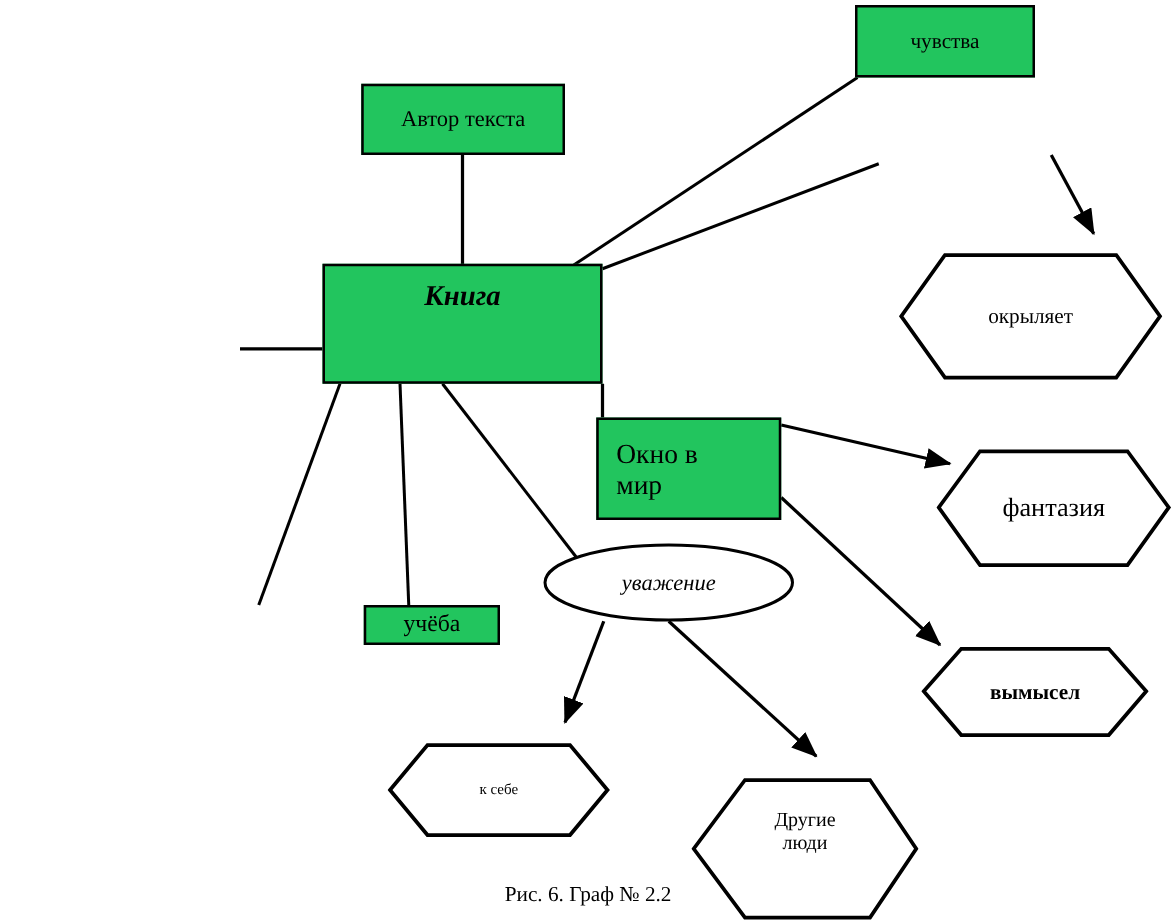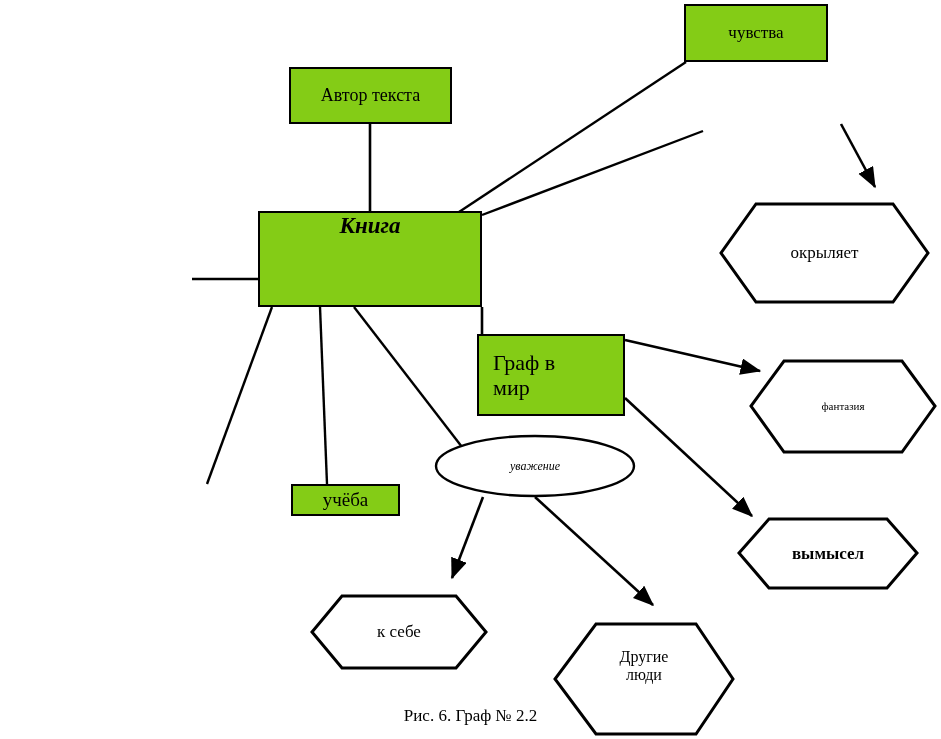--- a/index.html
+++ b/index.html
@@ -30,21 +30,21 @@
     position: absolute;
     box-sizing: border-box;
     display: flex;
     align-items: center;
     justify-content: center;
     text-align: center;
     line-height: 1.15;
   }
   .node.rect {
     border: 2px solid #000000;
-    background: #84cc16;
+    background: #22c55e;
   }
   .node .label {
     display: block;
     white-space: pre-line;
   }
   .hex-wrap {
     position: absolute;
     margin-top: 24px;
   }
   .hex-wrap svg {
@@ -81,38 +81,38 @@
     height: 100%;
     display: flex;
     align-items: center;
     justify-content: center;
     font-style: italic;
   }
 
   
   #n-kniga   { left: 258px; top: 211px; width: 224px; height: 96px;
                font-weight: bold; font-style: italic; font-size: 23px;
-               align-items: flex-start; padding-top: 0; }
+               align-items: flex-start; padding-top: 11px; }
   #n-avtor   { left: 289px; top: 67px;  width: 163px; height: 57px; font-size: 18px; }
   #n-istoch  { left: 6px;   top: 273px; width: 186px; height: 42px; font-size: 17px; }
   #n-chuvstva{ left: 684px; top: 4px;   width: 144px; height: 58px; font-size: 17px; }
   #n-mysli   { left: 702px; top: 85px;  width: 142px; height: 46px; font-size: 17px; }
   #n-okno    { left: 477px; top: 334px; width: 148px; height: 82px; font-size: 22px;
                justify-content: flex-start; padding-left: 14px; text-align: left; }
   #n-zhizn   { left: 147px; top: 484px; width: 97px;  height: 42px; font-size: 17px; }
   #n-ucheba  { left: 291px; top: 484px; width: 109px; height: 32px; font-size: 19px; text-align: center; }
 
   #h-okrylyaet { left: 719px; top: 178px; width: 211px; height: 102px; font-size: 17px; }
-  #h-fantaziya { left: 749px; top: 335px; width: 188px; height: 95px; font-size: 11px; }
+  #h-fantaziya { left: 749px; top: 335px; width: 188px; height: 95px; font-size: 21px; }
   #h-vymysel   { left: 737px; top: 493px; width: 182px; height: 73px; font-size: 17px;
                  font-weight: bold; }
-  #h-ksebe     { left: 310px; top: 570px; width: 178px; height: 76px; font-size: 17px; }
+  #h-ksebe     { left: 310px; top: 570px; width: 178px; height: 76px; font-size: 12px; }
   #h-drugie    { left: 553px; top: 598px; width: 182px; height: 88px; font-size: 16px; }
 
-  #e-uvazhenie { left: 434px; top: 434px; width: 202px; height: 64px; font-size: 12px; }
+  #e-uvazhenie { left: 434px; top: 434px; width: 202px; height: 64px; font-size: 18px; }
 
   #caption {
     position: absolute;
     left: 0;
     top: 706px;
     width: 941px;
     text-align: center;
     font-size: 17px;
   }
 </style>
@@ -163,21 +163,21 @@
     <span class="label">Автор текста</span>
   </div>
 
 
   <div class="node rect" id="n-chuvstva">
     <span class="label">чувства</span>
   </div>
 
 
   <div class="node rect" id="n-okno">
-    <span class="label">Граф в
+    <span class="label">Окно в
 мир</span>
   </div>
 
 
   <div class="node rect" id="n-ucheba">
     <span class="label">учёба</span>
   </div>
 
   <div class="hex-wrap" id="h-okrylyaet">
     <svg width="211" height="102" viewBox="0 0 211 102" preserveAspectRatio="none">

